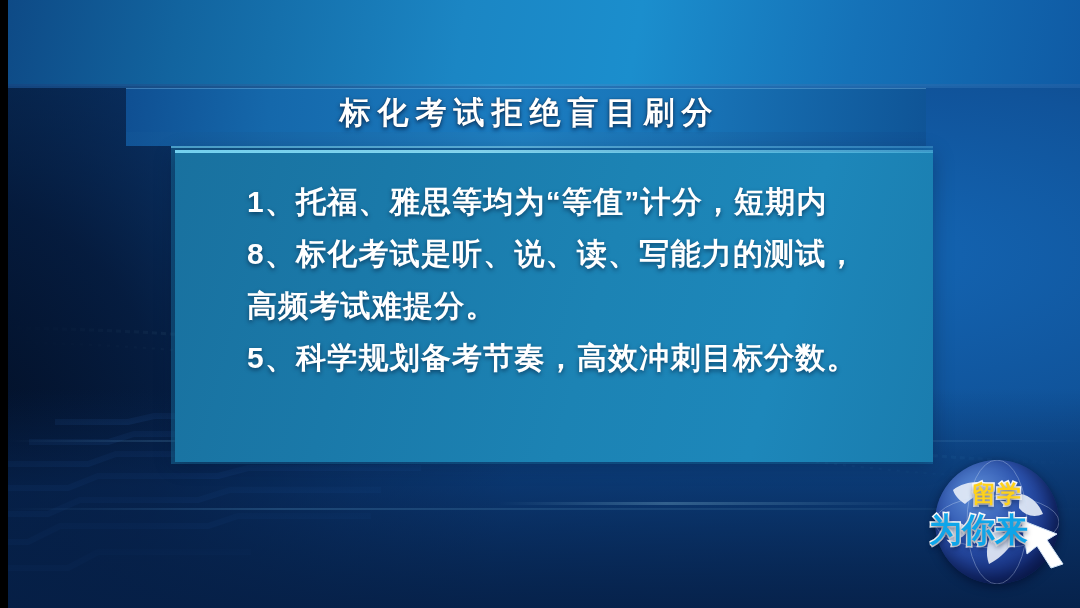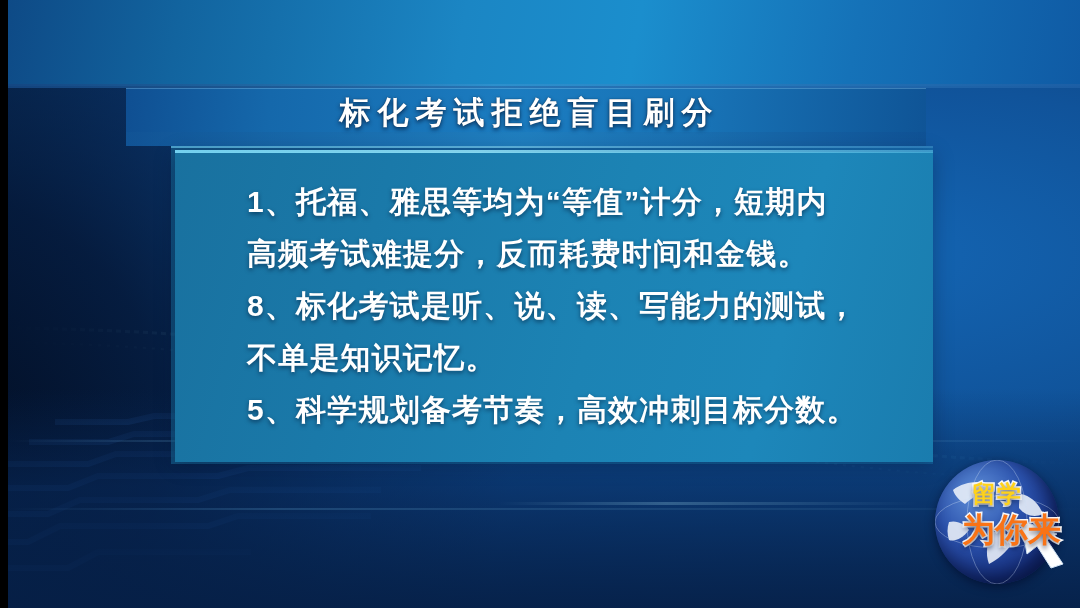--- a/index.html
+++ b/index.html
@@ -168,25 +168,25 @@
     -webkit-text-stroke: 3px #ffffff;
     paint-order: stroke fill;
     text-shadow: 0 3px 5px rgba(0,10,40,0.65);
     line-height: 40px;
     white-space: nowrap;
   }
   .logo-text-bot {
     position: absolute;
     left: 8px; top: 60px;
     width: 132px;
-    text-align: right;
+    text-align: left;
     font-size: 33px;
     font-weight: bold;
     letter-spacing: 0px;
-    color: #f97316;
+    color: #0ea5e9;
     -webkit-text-stroke: 3px #ffffff;
     paint-order: stroke fill;
     text-shadow: 0 3px 5px rgba(0,10,40,0.6);
     line-height: 36px;
     white-space: nowrap;
   }
   .logo-arrow {
     position: absolute;
     left: 96px; top: 62px;
     width: 52px; height: 56px;
@@ -252,23 +252,22 @@
   <div class="title-band-lower"></div>
   <div class="title-text">标化考试拒绝盲目刷分</div>
 
   <div class="panel-outer"></div>
   <div class="panel"></div>
   <div class="panel-outer-hl"></div>
   <div class="panel-tophl"></div>
 
   <div class="body-text">
     <div class="body-line">1、托福、雅思等均为“等值”计分，短期内</div>
-    <div class="body-line">高频考试难提分，反而耗费时间和金钱。</div>
     <div class="body-line">8、标化考试是听、说、读、写能力的测试，</div>
-    <div class="body-line">不单是知识记忆。</div>
+    <div class="body-line">高频考试难提分。</div>
     <div class="body-line">5、科学规划备考节奏，高效冲刺目标分数。</div>
   </div>
 
   <div class="logo">
     <div class="logo-globe">
       <svg viewBox="0 0 124 124" width="124" height="124">
         <g fill="#e8eef8" opacity="0.9">
           <path d="M18,30 C28,22 44,20 56,24 C50,32 38,36 30,44 C24,40 20,36 18,30 Z"></path>
           <path d="M58,72 C66,70 74,74 78,82 C72,92 62,100 54,104 C50,94 52,80 58,72 Z"></path>
           <path d="M86,34 C96,36 104,44 108,54 C100,58 90,56 84,48 C84,42 84,38 86,34 Z"></path>

